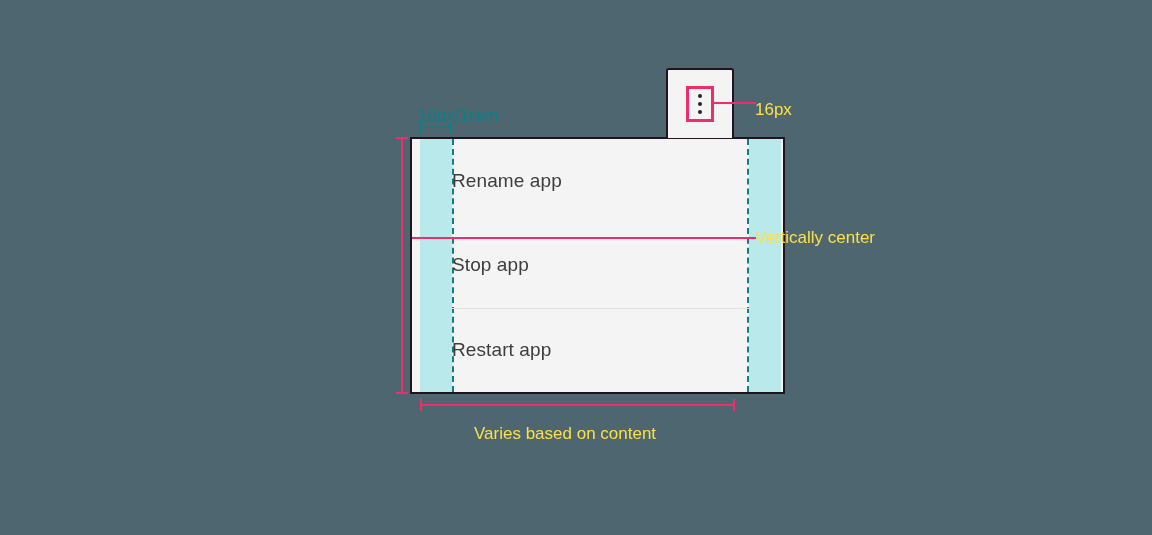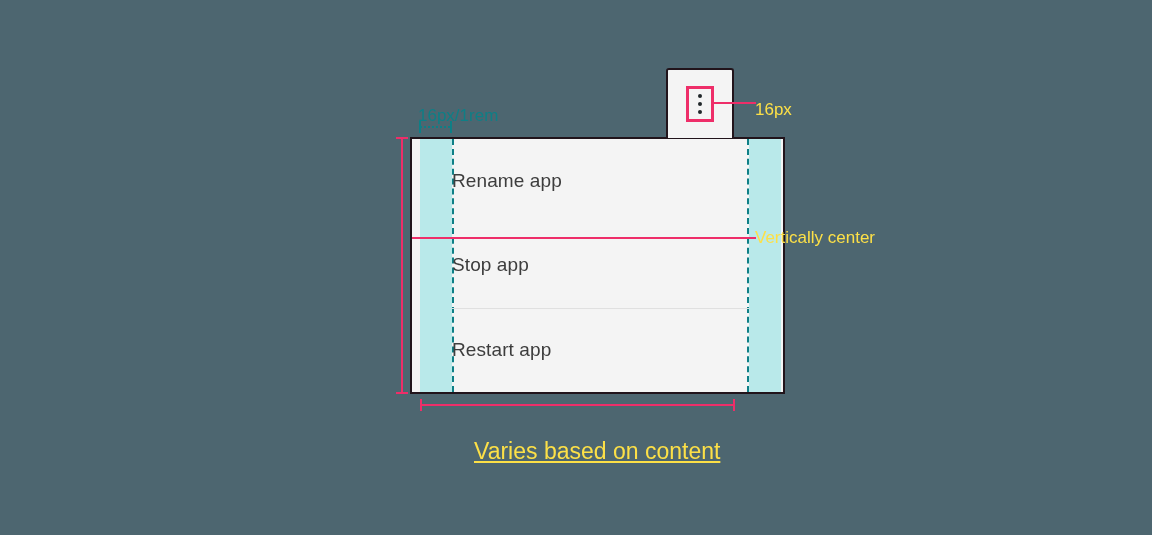--- a/index.html
+++ b/index.html
@@ -131,21 +131,21 @@
     white-space: nowrap;
     font-size: 17px;
     z-index: 10;
   }
   .ann-teal { color: #0e7f86; }
   .ann-pink { color: #fde047; }
 
   .label-16px-rem { left: 418px; top: 94px; margin-top: 12px; }
   .label-16px     { left: 755px; top: 100px; font-size: 17px; }
   .label-vcenter  { left: 755px; top: 228px; font-size: 17px; }
-  .label-varies   { left: 474px; top: 438px; font-size: 23px; text-decoration: underline; }
+  .label-varies   { left: 474px; top: 424px; font-size: 17px; }
 
   
   .measure-bracket {
     position: absolute;
     left: 419px;
     top: 121px;
     width: 33px;
     height: 12px;
     z-index: 10;
   }

